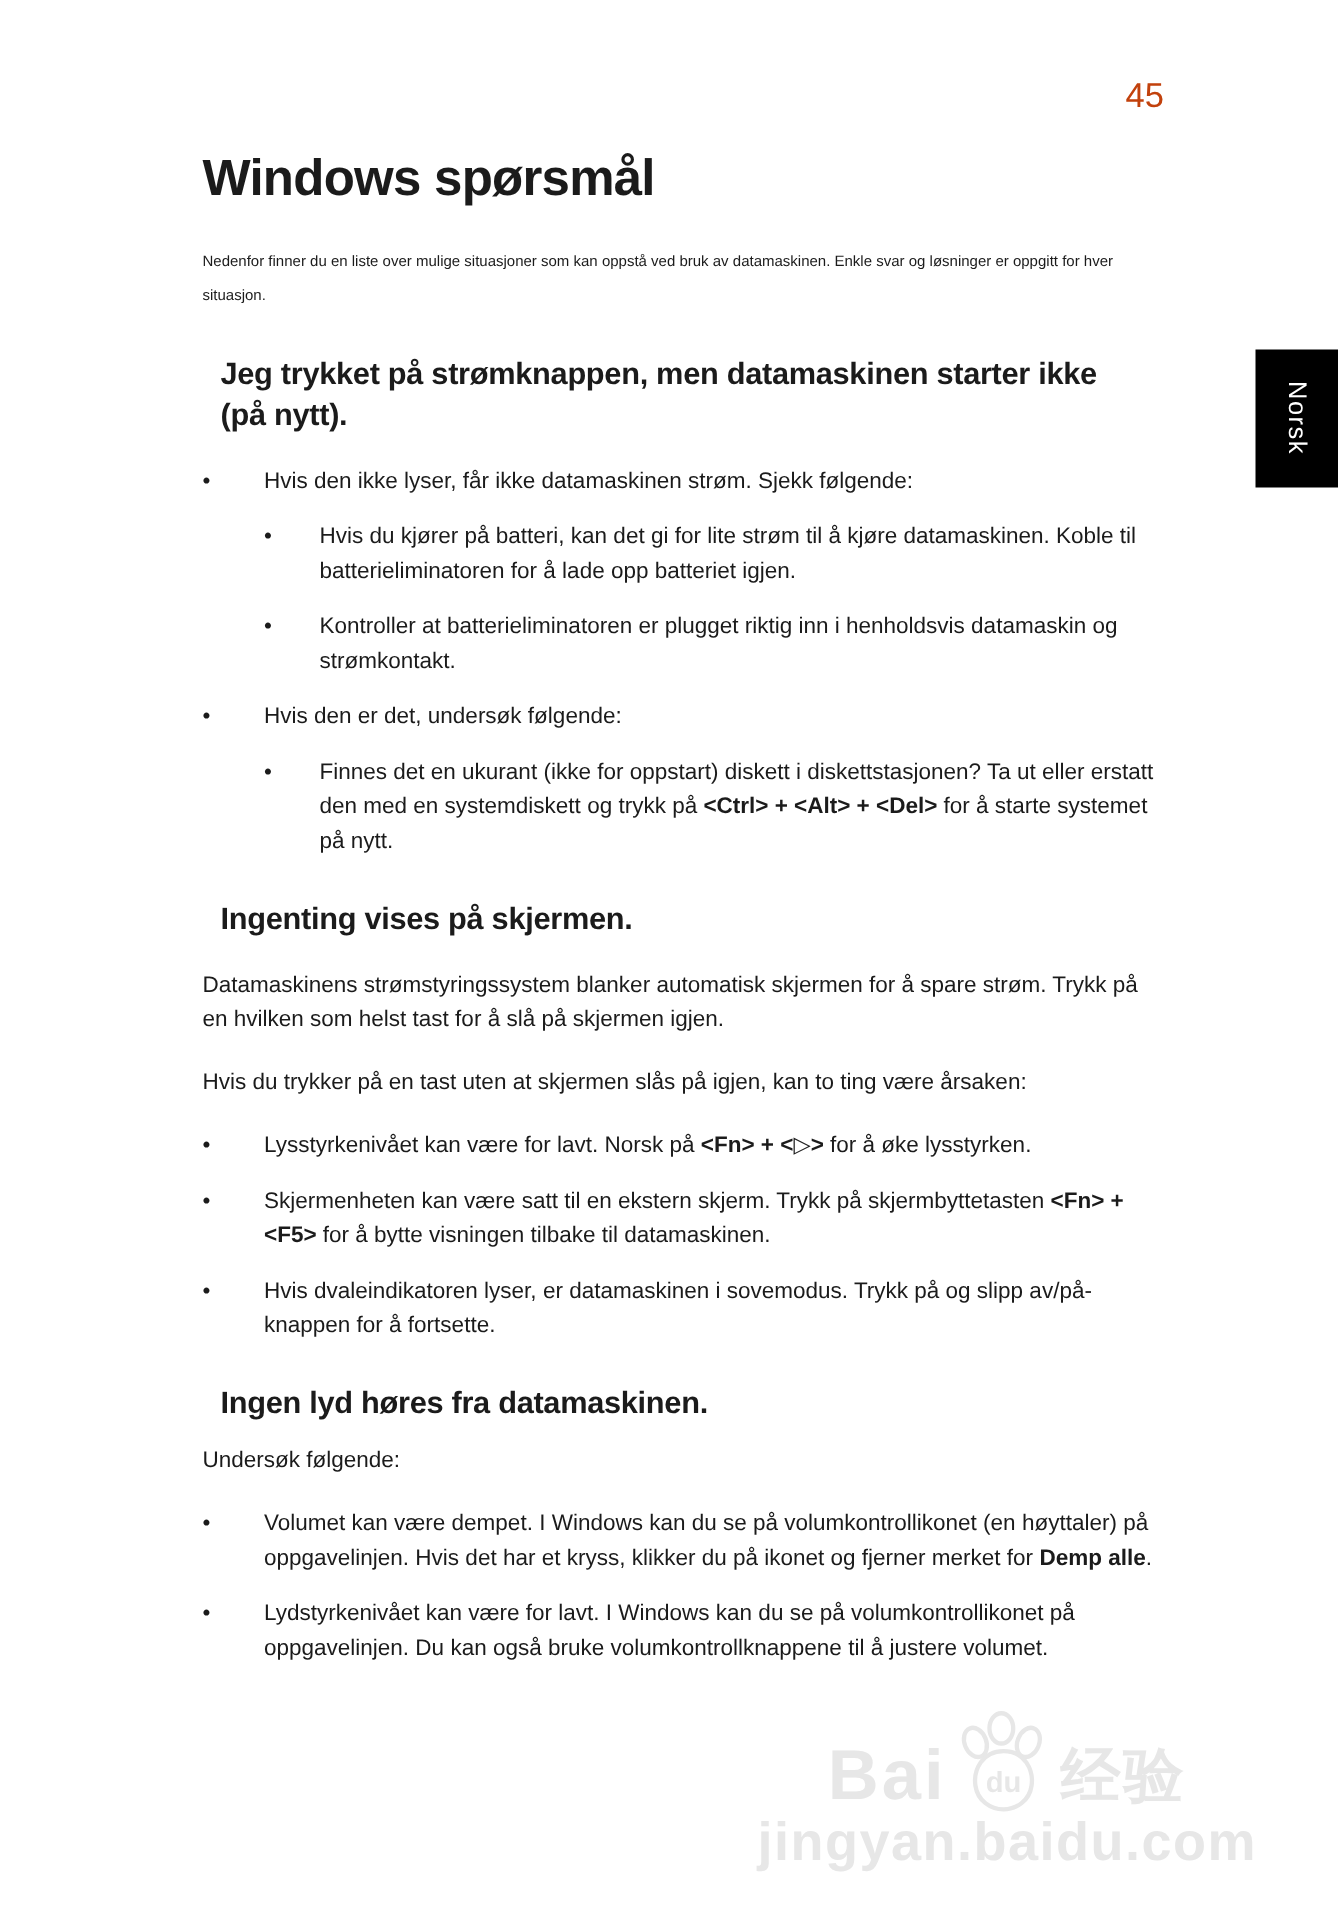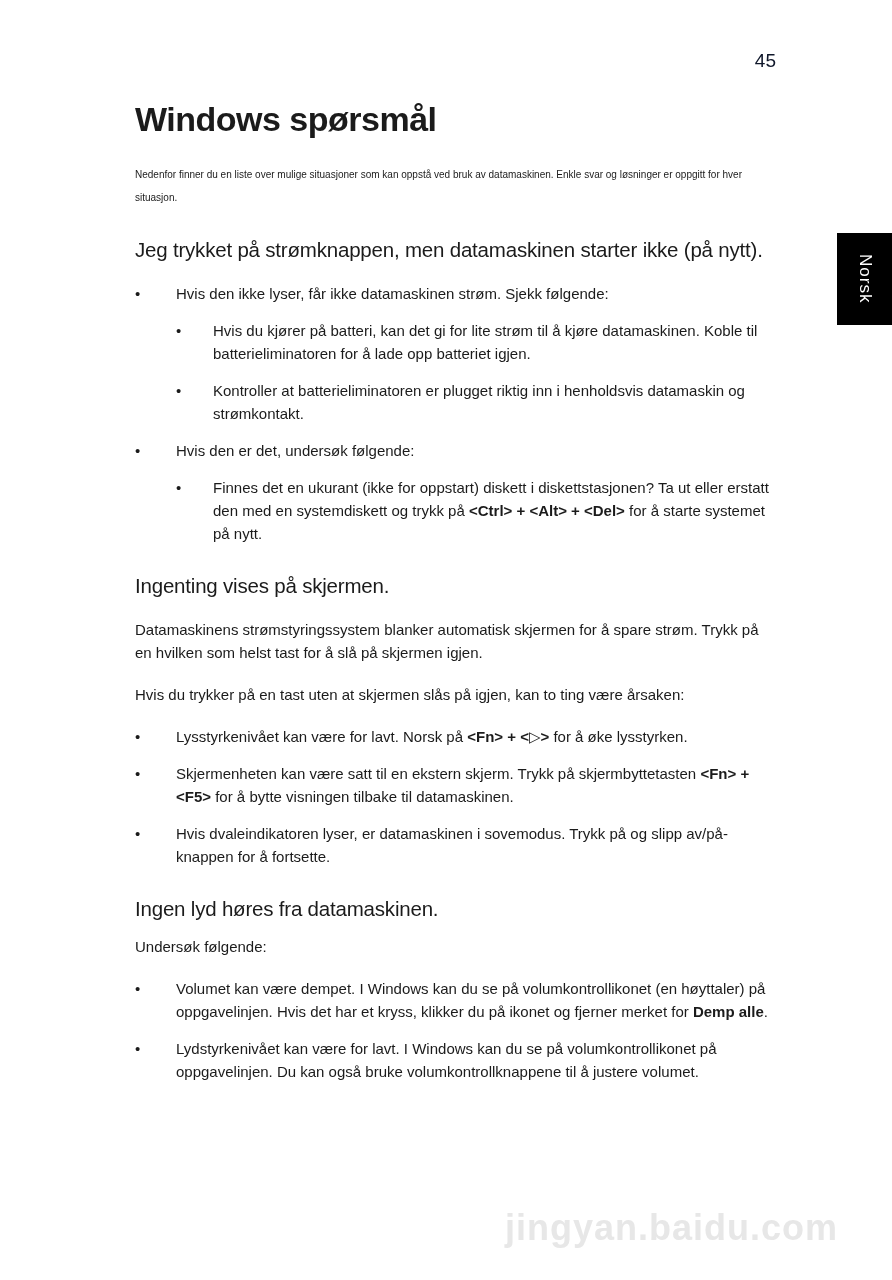--- a/index.html
+++ b/index.html
@@ -10,22 +10,22 @@
     position: relative;
     overflow: hidden;
     font-family: "Liberation Sans", "DejaVu Sans", sans-serif;
     color: #1b1b1b;
     -webkit-font-smoothing: antialiased;
   }
 
   .page-number {
     position: absolute;
     top: 50px; right: 116px;
-    font-size: 19px;
-    color: #0f172a;
+    font-size: 23px;
+    color: #c2410c;
     margin-left: 24px;
   }
 
   .lang-tab {
     position: absolute;
     top: 233px; right: 0;
     width: 55px; height: 92px;
     background: #000000;
     color: #ffffff;
     display: flex; align-items: center; justify-content: center;
@@ -51,23 +51,23 @@
   }
 
   .intro {
     margin: 24px 0 0 0;
     font-size: 10px;
     line-height: 23px;
   }
 
   .section { margin-top: 27px; }
   .section-heading {
-    margin: 0;
+    margin: 12px;
     font-size: 20.5px;
-    font-weight: 400;
+    font-weight: 700;
     letter-spacing: -0.2px;
     line-height: 27px;
   }
   .lead, .para {
     margin: 13px 0 0 0;
     font-size: 15px;
     line-height: 23px;
   }
   .para { margin-top: 19px; }
 
@@ -191,14 +191,27 @@
       <div class="li l1">
         <span class="bullet">•</span>
         <span class="li-text">Lydstyrkenivået kan være for lavt. I Windows kan du se på volumkontrollikonet på oppgavelinjen. Du kan også bruke volumkontrollknappene til å justere volumet.</span>
       </div>
     </div>
   </div>
 
 </div>
 
 <div class="watermark">
+  <div class="wm-logo-row">
+    <span class="wm-bai">Bai</span>
+    <svg class="wm-paw" viewBox="0 0 100 100">
+      <g fill="#ffffff" stroke="#e7e7e7" stroke-width="4">
+        <ellipse cx="24" cy="30" rx="10" ry="14" transform="rotate(-22 24 30)"></ellipse>
+        <ellipse cx="48" cy="17" rx="11" ry="14"></ellipse>
+        <ellipse cx="73" cy="30" rx="10" ry="14" transform="rotate(22 73 30)"></ellipse>
+        <path d="M50 38 C30 38 22 56 24 70 C26 84 38 92 50 92 C62 92 74 84 76 70 C78 56 70 38 50 38 Z"></path>
+      </g>
+      <text x="50" y="76" text-anchor="middle" font-size="27" font-weight="bold" fill="#e7e7e7" font-family="Liberation Sans, DejaVu Sans, sans-serif">du</text>
+    </svg>
+    <span class="wm-suffix">经验</span>
+  </div>
   <div class="wm-url">jingyan.baidu.com</div>
 </div>
 
 </body></html>

